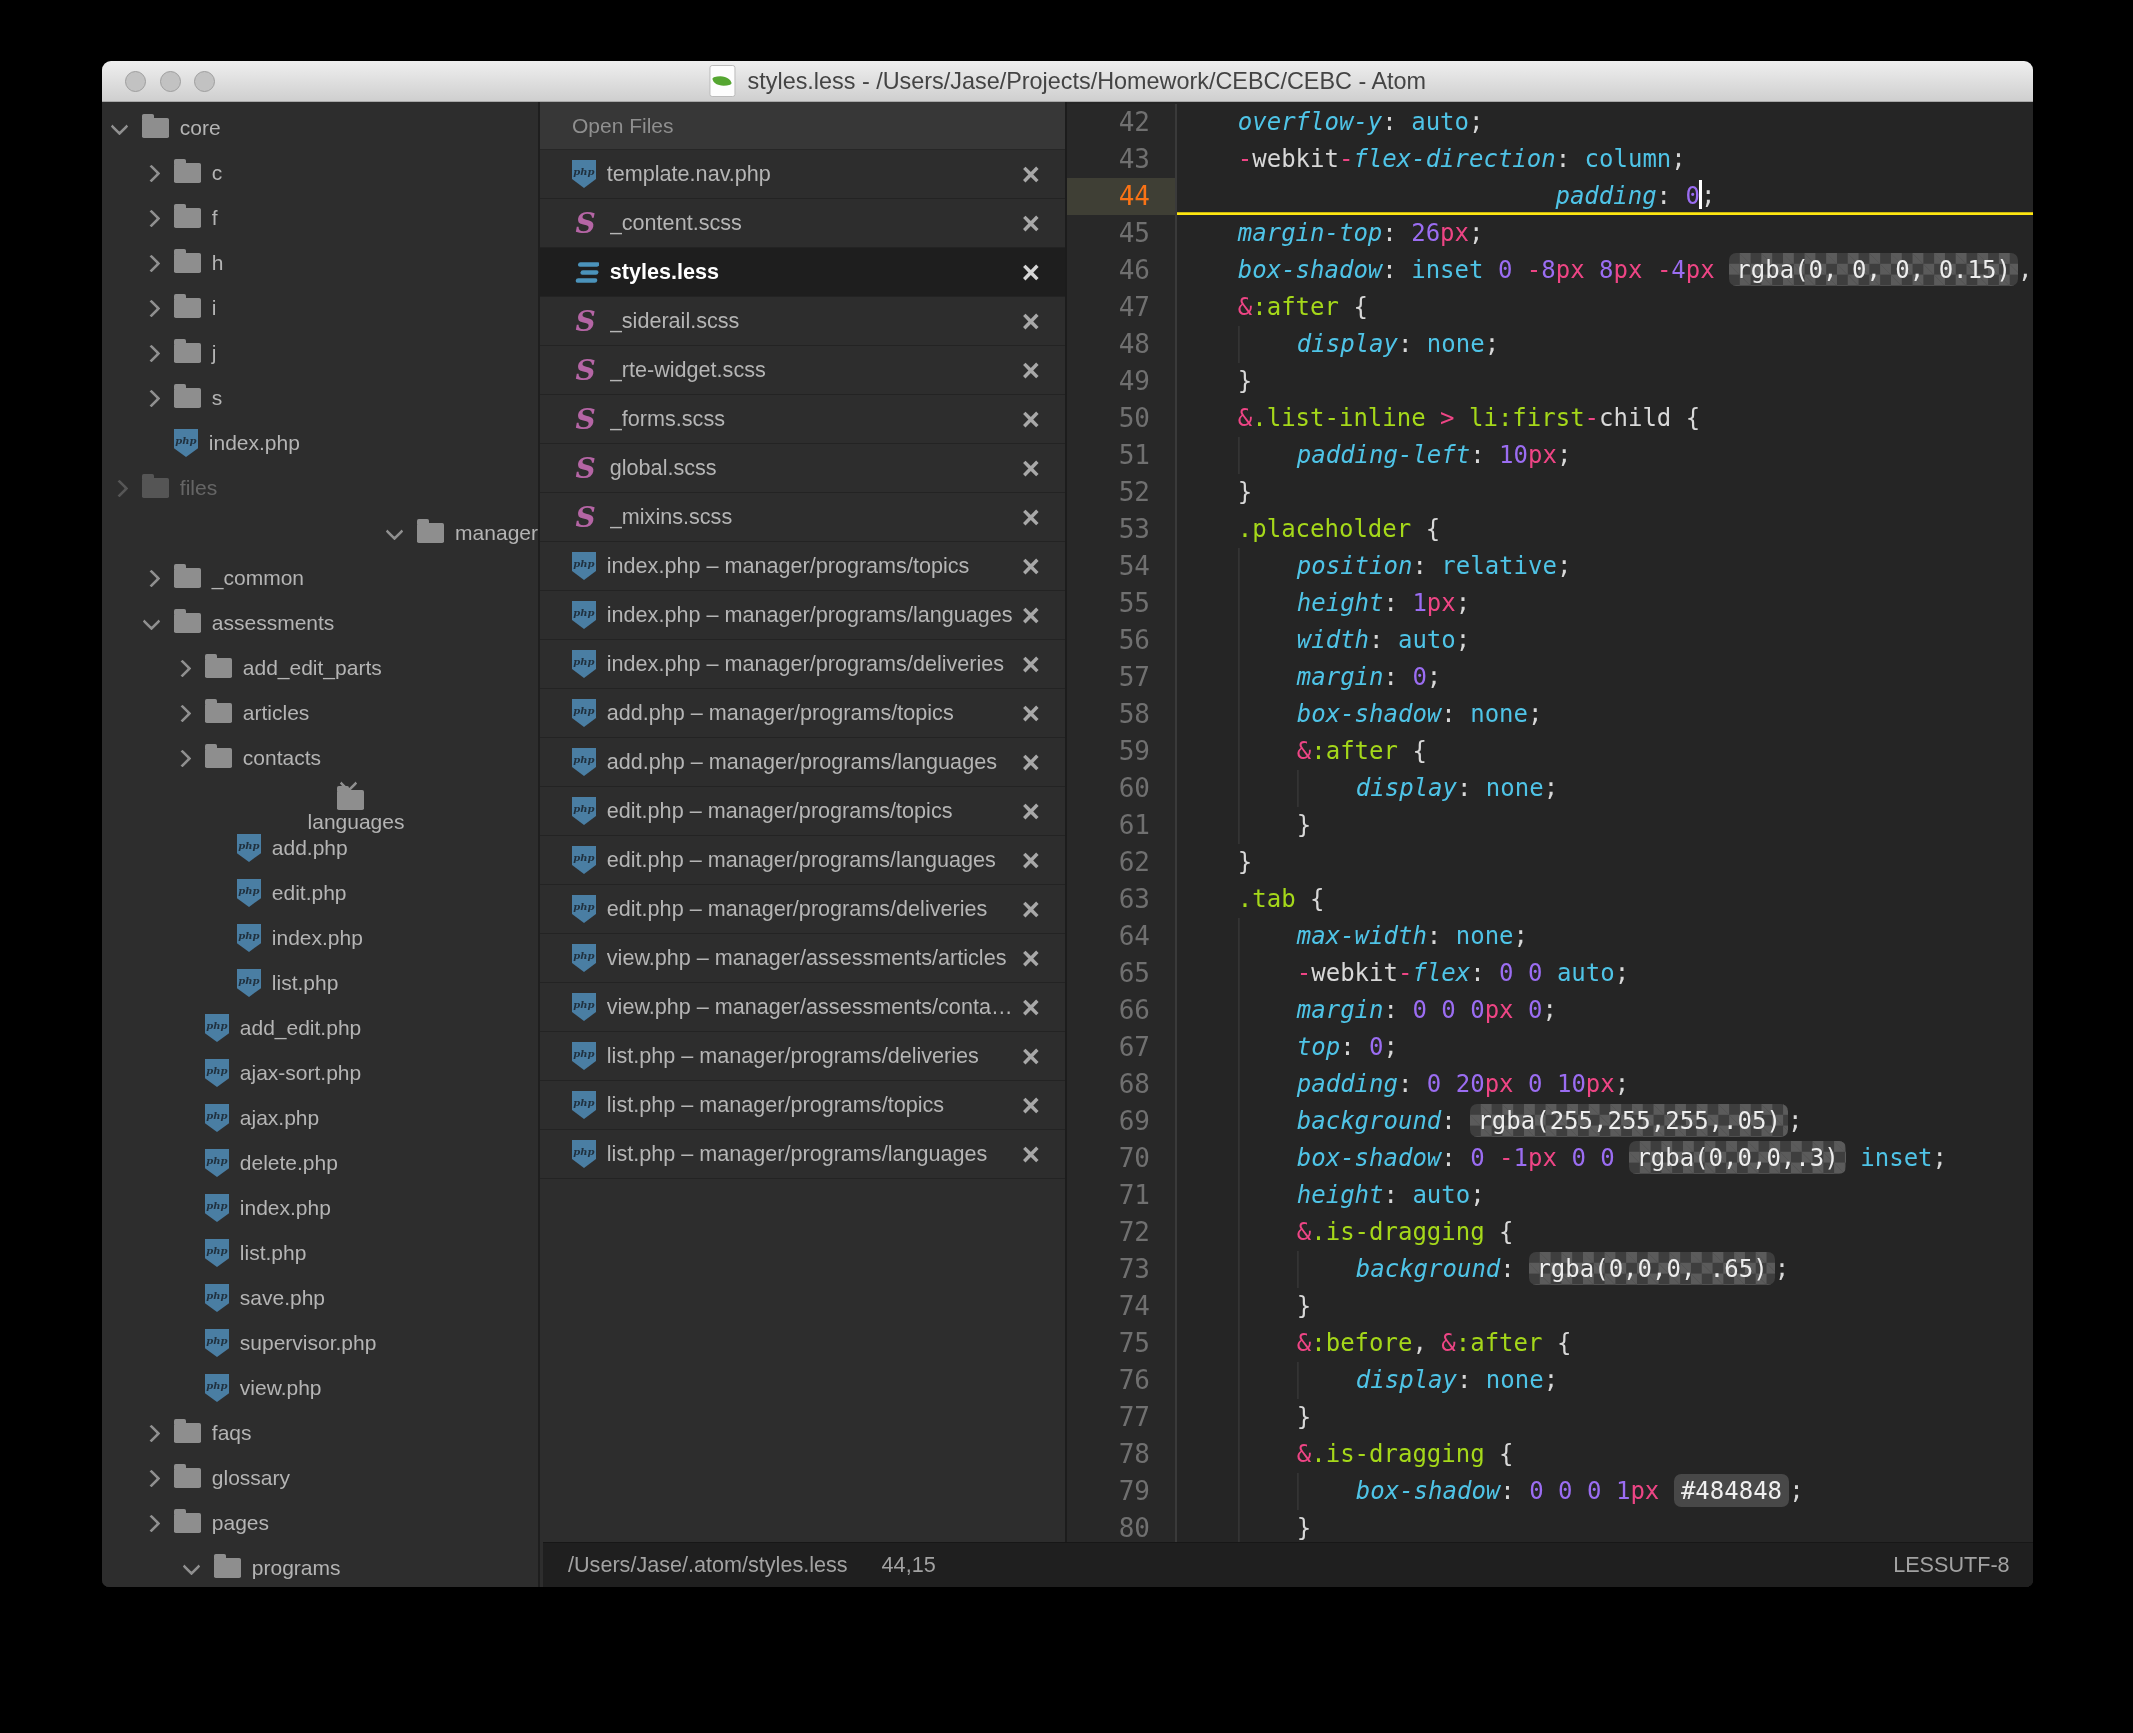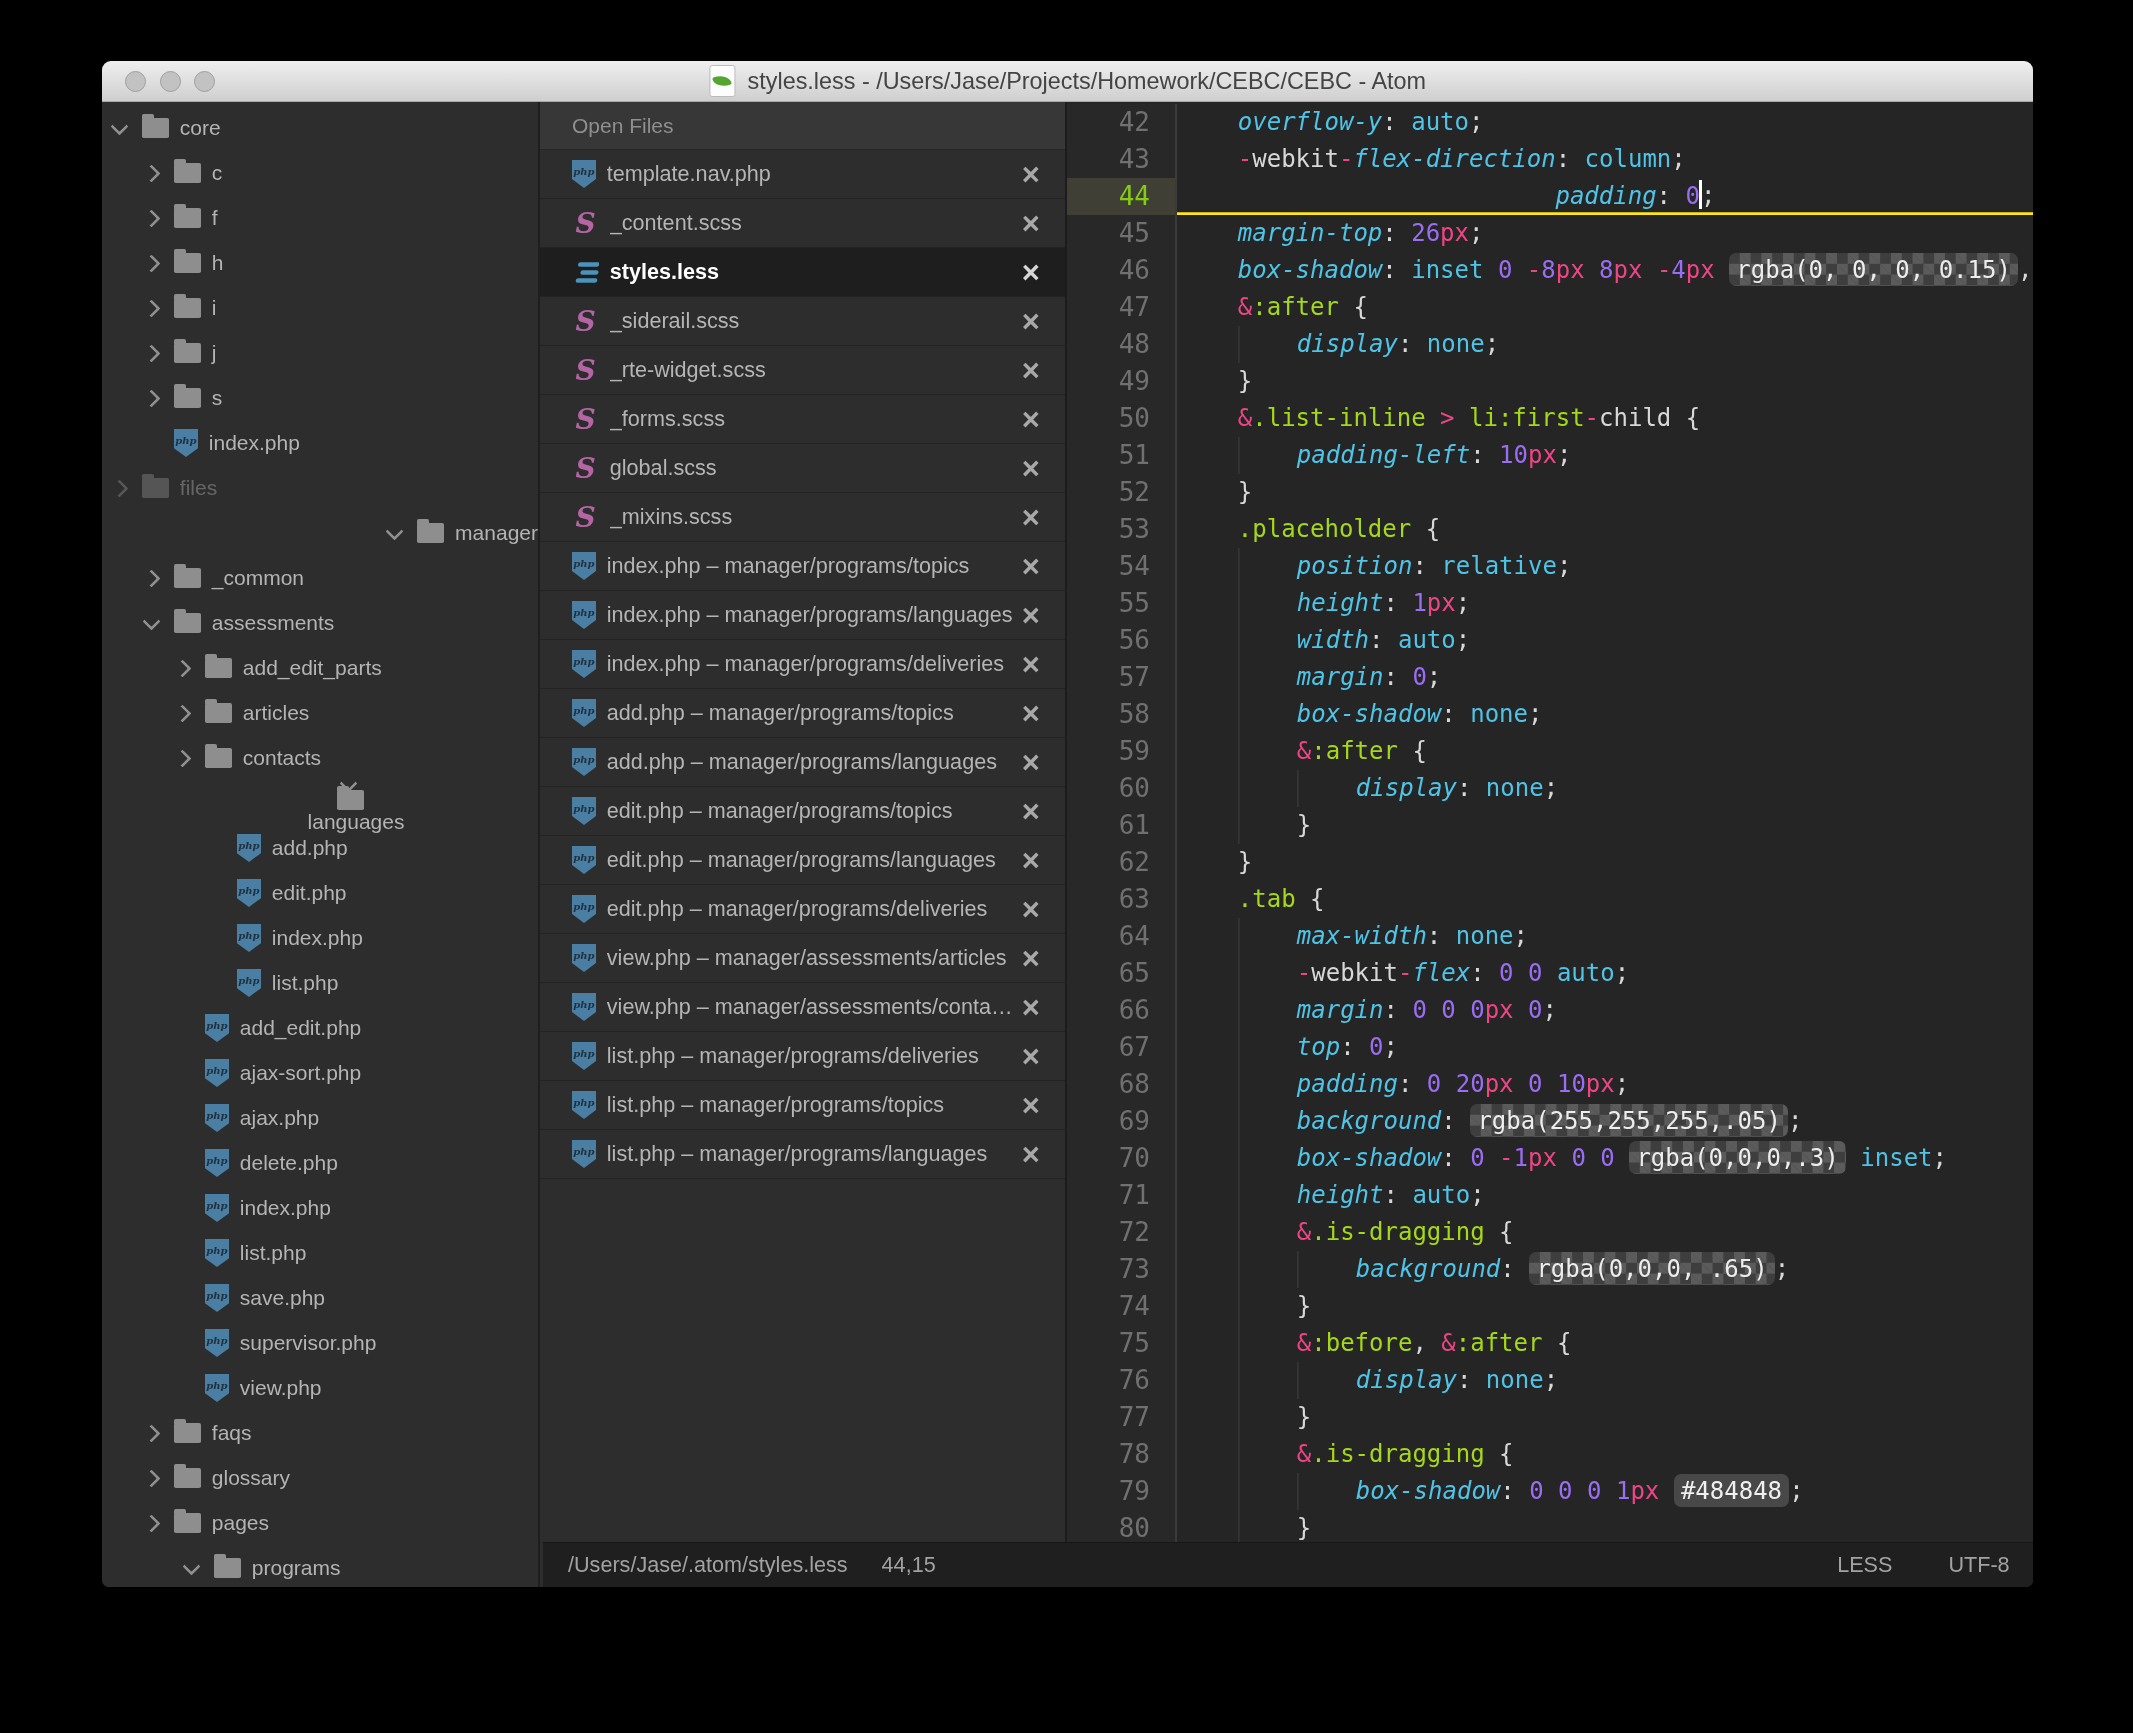--- a/index.html
+++ b/index.html
@@ -50,21 +50,21 @@
   .of-row.active{ background:#1e1e1e; color:#fff; font-weight:bold; }
   .of-close{ flex:none; font-size:31px; font-weight:bold; color:#a8a8a8; margin-left:9px; margin-right:7.2px; line-height:1; cursor:pointer; }
   .of-row.active .of-close{ color:#d6d6d6; }
 
   
   .editor{ flex:1; background:#252525; overflow:hidden; display:flex; flex-direction:column; padding-top:1.8px;
     font-family:"DejaVu Sans Mono", monospace; font-size:24px; }
   .cl{ display:flex; height:37px; flex:none; align-items:stretch; }
   .gut{ width:110px; flex:none; background:#282828; border-right:2.7px solid #3a3a3a; color:#707070;
     font-size:26px; text-align:right; padding-right:25px; line-height:37px; }
-  .cl.cur .gut{ background:#3f3f35; color:#84cc16; }
+  .cl.cur .gut{ background:#3f3f35; color:#f97316; }
   .ct{ flex:1; white-space:pre; overflow:hidden; line-height:37px; padding-left:1.8px; color:var(--syntax_plain); position:relative; }
   .cl.cur .ct{ box-shadow:inset 0 -2.7px 0 var(--cursor_line_yellow);text-align:center; }
   .ind{ display:inline-block; width:59px; height:37px; vertical-align:bottom; }
   .ind.g{ box-shadow:inset 1.8px 0 0 rgba(255,255,255,.07); }
   .tp{ color:var(--syntax_property); font-style:italic; }
   .tv{ color:var(--syntax_property); }
   .tn{ color:var(--syntax_number); }
   .tu{ color:var(--syntax_pink); }
   .ts{ color:var(--syntax_selector); }
   .tw{ color:var(--syntax_plain); }
@@ -74,21 +74,21 @@
     background-size:21.6px 21.6px; background-position:0 0,10.8px 10.8px; }
   .tc2{ color:#f0f0f0; border-radius:7.2px; padding:2.7px 7.2px; background:var(--hex_swatch); }
   .tcur{ display:inline-block; width:2.7px; height:29px; background:#fff; vertical-align:-5.4px; margin:0 -0.9px; }
 
   
   .statusbar{ position:absolute; left:441px; right:0; bottom:0; height:45px; background:#1f1f1f;
     border-top:0.9px solid #171717; display:flex; align-items:center; color:#a2a2a2; font-size:21.6px; }
   .sb-path{ margin-left:25px; }
   .sb-pos{ margin-left:34px; }
   .sb-spacer{ flex:1; }
-  .sb-grammar{ margin-right:56px; cursor:pointer; }
+  .sb-grammar{ cursor:pointer; }
   .sb-encoding{ margin-right:23.4px; cursor:pointer; }
 </style>
 </head>
 <body>
 
 <div class="window">
   <div class="titlebar">
     <div class="traffic">
       <span class="tl"></span>
       <span class="tl"></span>

